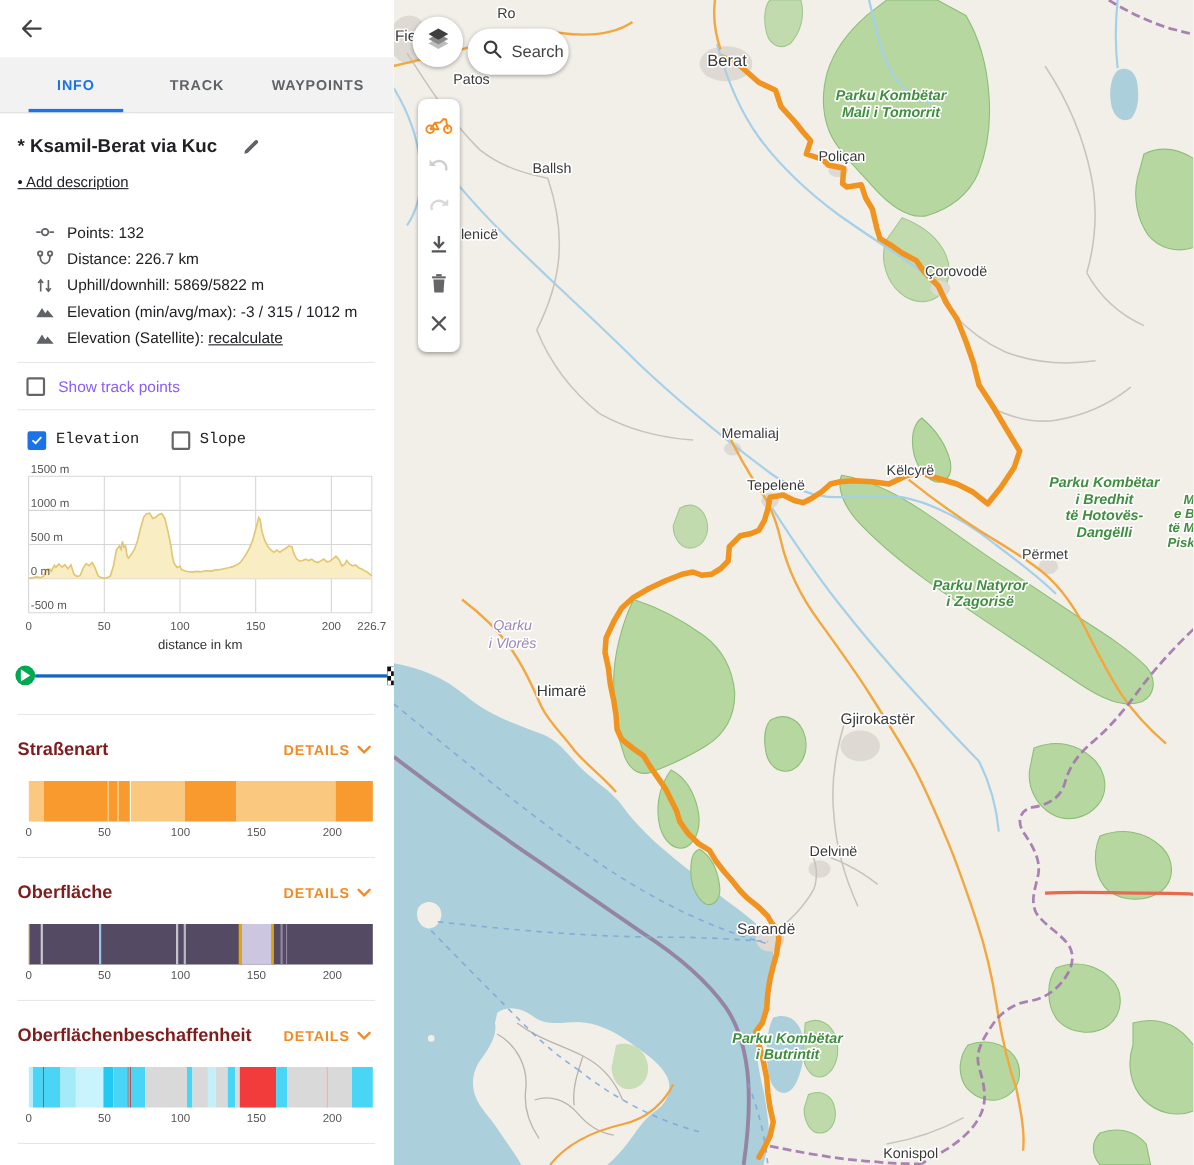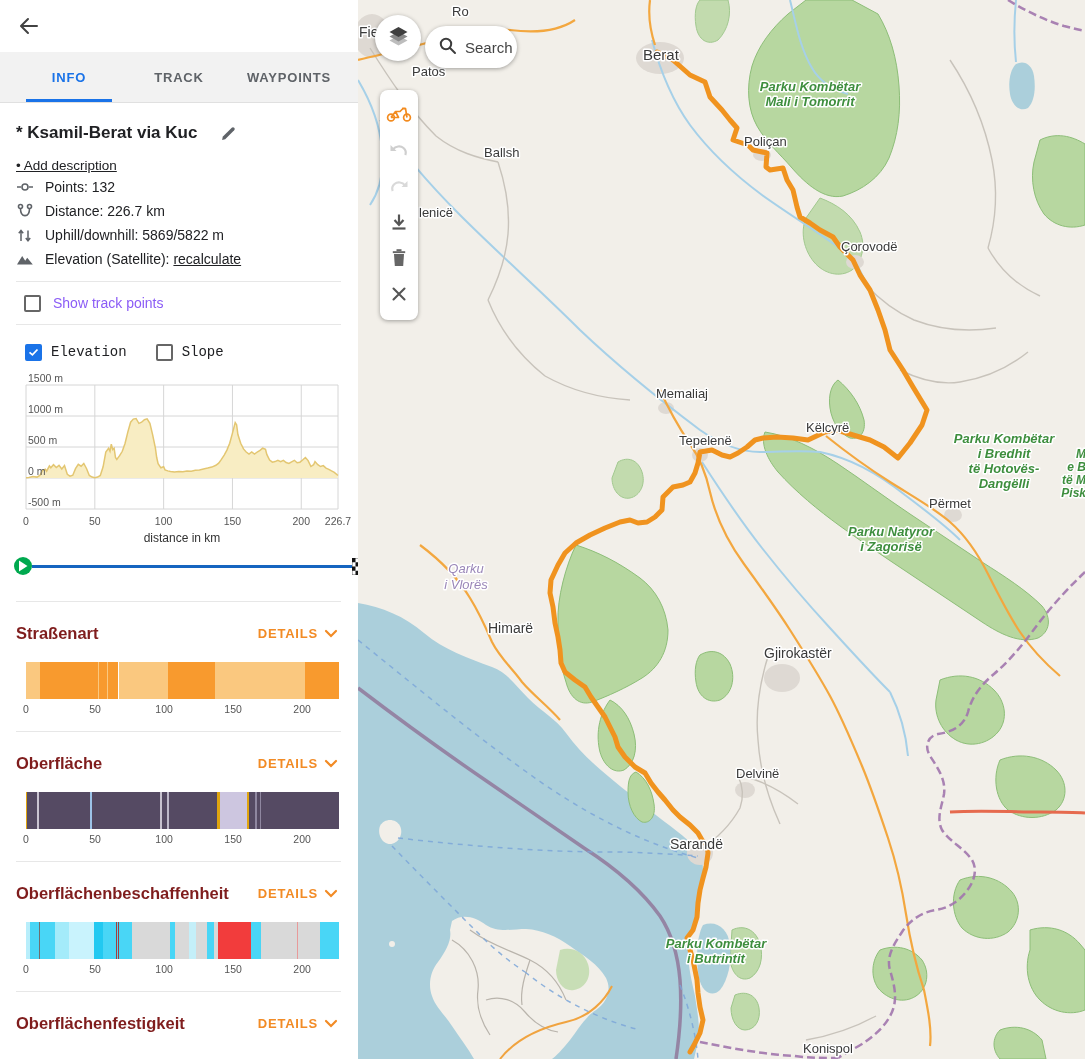--- a/index.html
+++ b/index.html
@@ -12,21 +12,21 @@
   .panel-header { height:52px; position:relative; background:#fff; }
   .back-btn { position:absolute; left:10px; top:8px; width:38px; height:38px; border:none; background:transparent; cursor:pointer; display:flex; align-items:center; justify-content:center; }
   .tabs { height:51px; background:#f2f2f2; border-bottom:1px solid #e0e0e0; display:flex; padding:0 14px; }
   .tab { flex:1; display:flex; align-items:center; justify-content:center; font-size:13px; font-weight:bold; letter-spacing:.8px; color:#5f6368; cursor:pointer; position:relative; }
   .tab.active { color:#1a73e8; }
   .tab.active::after { content:""; position:absolute; left:12px; right:12px; bottom:0; height:3px; background:#1a73e8; }
   .title-row { margin:18px 20px 0 16px; height:24px; display:flex; align-items:center; gap:23px; }
   .title-row h1 { font-size:17px; font-weight:bold; color:#202124; white-space:nowrap; }
   .pencil { cursor:pointer; display:flex; }
   .add-desc { display:inline-block; margin:13px 0 0 16px; font-size:13.5px; color:#202124; text-decoration:underline; cursor:pointer; height:17px; }
-  ul.stats { list-style:none; margin-top:0; padding-left:16px; }
+  ul.stats { list-style:none; margin-top:24px; padding-left:32px; }
   ul.stats li { height:24px; display:flex; align-items:center; gap:11px; font-size:14px; color:#202124; }
   ul.stats li .ic { width:18px; display:flex; justify-content:center; }
   .recalc { text-decoration:underline; color:#202124; cursor:pointer; }
   .hr { border:0; border-top:1px solid #e7e7e7; margin:0 17px 0 16px; }
   .hr.mt10{ margin-top:10px; } .hr.mt26{ margin-top:26px; }
   .row-show { height:42px; display:flex; align-items:center; gap:12px; padding-left:24px; font-size:14px; color:#8b5cf6; }
   .row-toggles { margin-top:16px; height:22px; display:flex; align-items:center; padding-left:25px; font-size:14px; color:#202124; }
   .cb { width:17px; height:17px; border:2px solid #666; border-radius:2px; background:#fff; cursor:pointer; flex:none; display:flex; align-items:center; justify-content:center; }
   .cb.checked { background:#1a73e8; border-color:#1a73e8; }
   .row-toggles .lbl { margin-left:9px;font-family:Liberation Mono, monospace; }
@@ -113,20 +113,28 @@
         <span>Distance: 226.7 km</span>
       </li>
       <li>
         <span class="ic">
             <svg width="18" height="18" viewBox="0 0 18 18">
               <path d="M5,15 V5 M2.8,7.2 L5,4.4 L7.2,7.2" fill="none" stroke="#5f6368" stroke-width="1.5"></path>
               <path d="M12,4.5 V14.5 M9.8,12 L12,14.8 L14.2,12" fill="none" stroke="#5f6368" stroke-width="1.5"></path>
             </svg>
           </span>
         <span>Uphill/downhill: 5869/5822 m</span>
+      </li>
+      <li>
+        <span class="ic">
+            <svg width="18" height="18" viewBox="0 0 18 18">
+              <path d="M1,14.5 L6.2,6 L9.2,10.8 L11.2,7.8 L16.8,14.5 Z" fill="#5f6368"></path>
+            </svg>
+          </span>
+        <span>Elevation (min/avg/max): -3 / 315 / 1012 m</span>
       </li>
       <li>
         <span class="ic">
             <svg width="18" height="18" viewBox="0 0 18 18">
               <path d="M1,14.5 L6.2,6 L9.2,10.8 L11.2,7.8 L16.8,14.5 Z" fill="#5f6368"></path>
             </svg>
           </span>
         <span><span>Elevation (Satellite): </span><a class="recalc">recalculate</a></span>
       </li>
     </ul>

